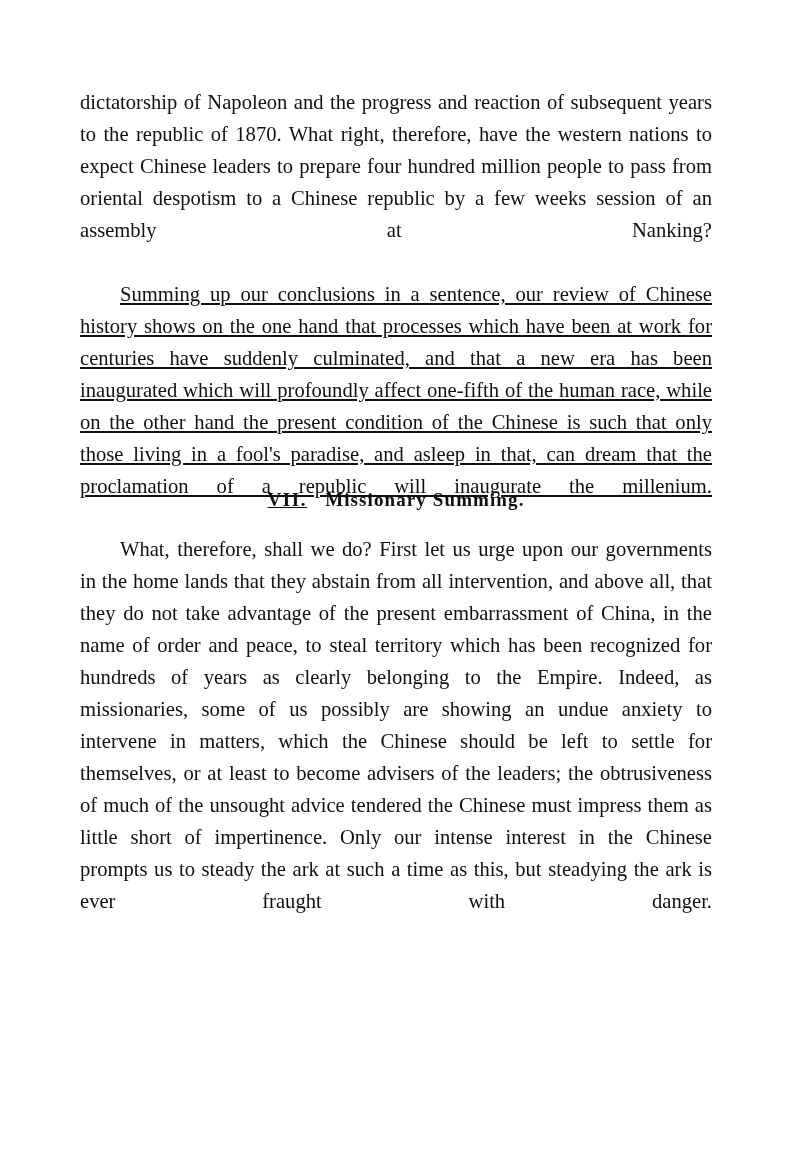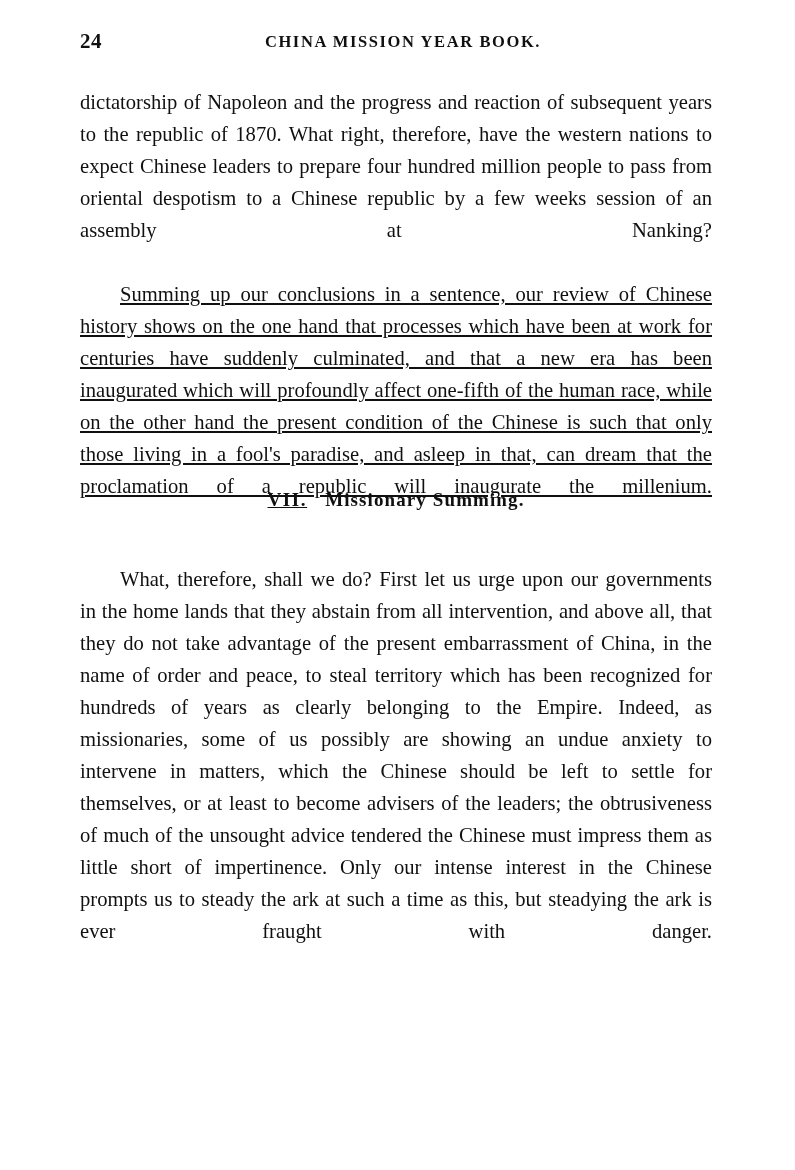--- a/index.html
+++ b/index.html
@@ -100,32 +100,28 @@
     line-height: 26px;
     white-space: nowrap;
   }
   .section-heading .numeral {
     letter-spacing: 1.6px;
     padding-right: 18px;
     text-decoration: underline;
   }
 
   
-  .block-2 { top: 533px; margin-top: 30px; }
+  .block-2 { top: 533px; }
   .block-3 { top: 880px; }
 </style>
 </head>
 <body>
 
 <div class="page">
 
-  <div class="running-head">
-    <span class="folio">24</span>
-    <span class="head-title">CHINA MISSION YEAR BOOK.</span>
-  </div>
 
   <div class="textblock block-1">
     <p class="para first">dictatorship of Napoleon and the progress and reaction of subsequent years to the republic of 1870.  What right, therefore, have the western nations to expect Chinese leaders to prepare four hundred million people to pass from oriental despotism to a Chinese republic by a few weeks session of an assembly at Nanking?</p>
     <p class="para gap">Summing up our conclusions in a sentence, our review of Chinese history shows on the one hand that processes which have been at work for centuries have suddenly culminated, and that a new era has been inaugurated which will profoundly affect one-fifth of the human race, while on the other hand the present condition of the Chinese is such that only those living in a fool's paradise, and asleep in that, can dream that the proclamation of a republic will inaugurate the millenium.</p>
   </div>
 
   <div class="section-heading">
     <span class="numeral">VII.</span><span>Missionary Summing.</span>
   </div>
 

